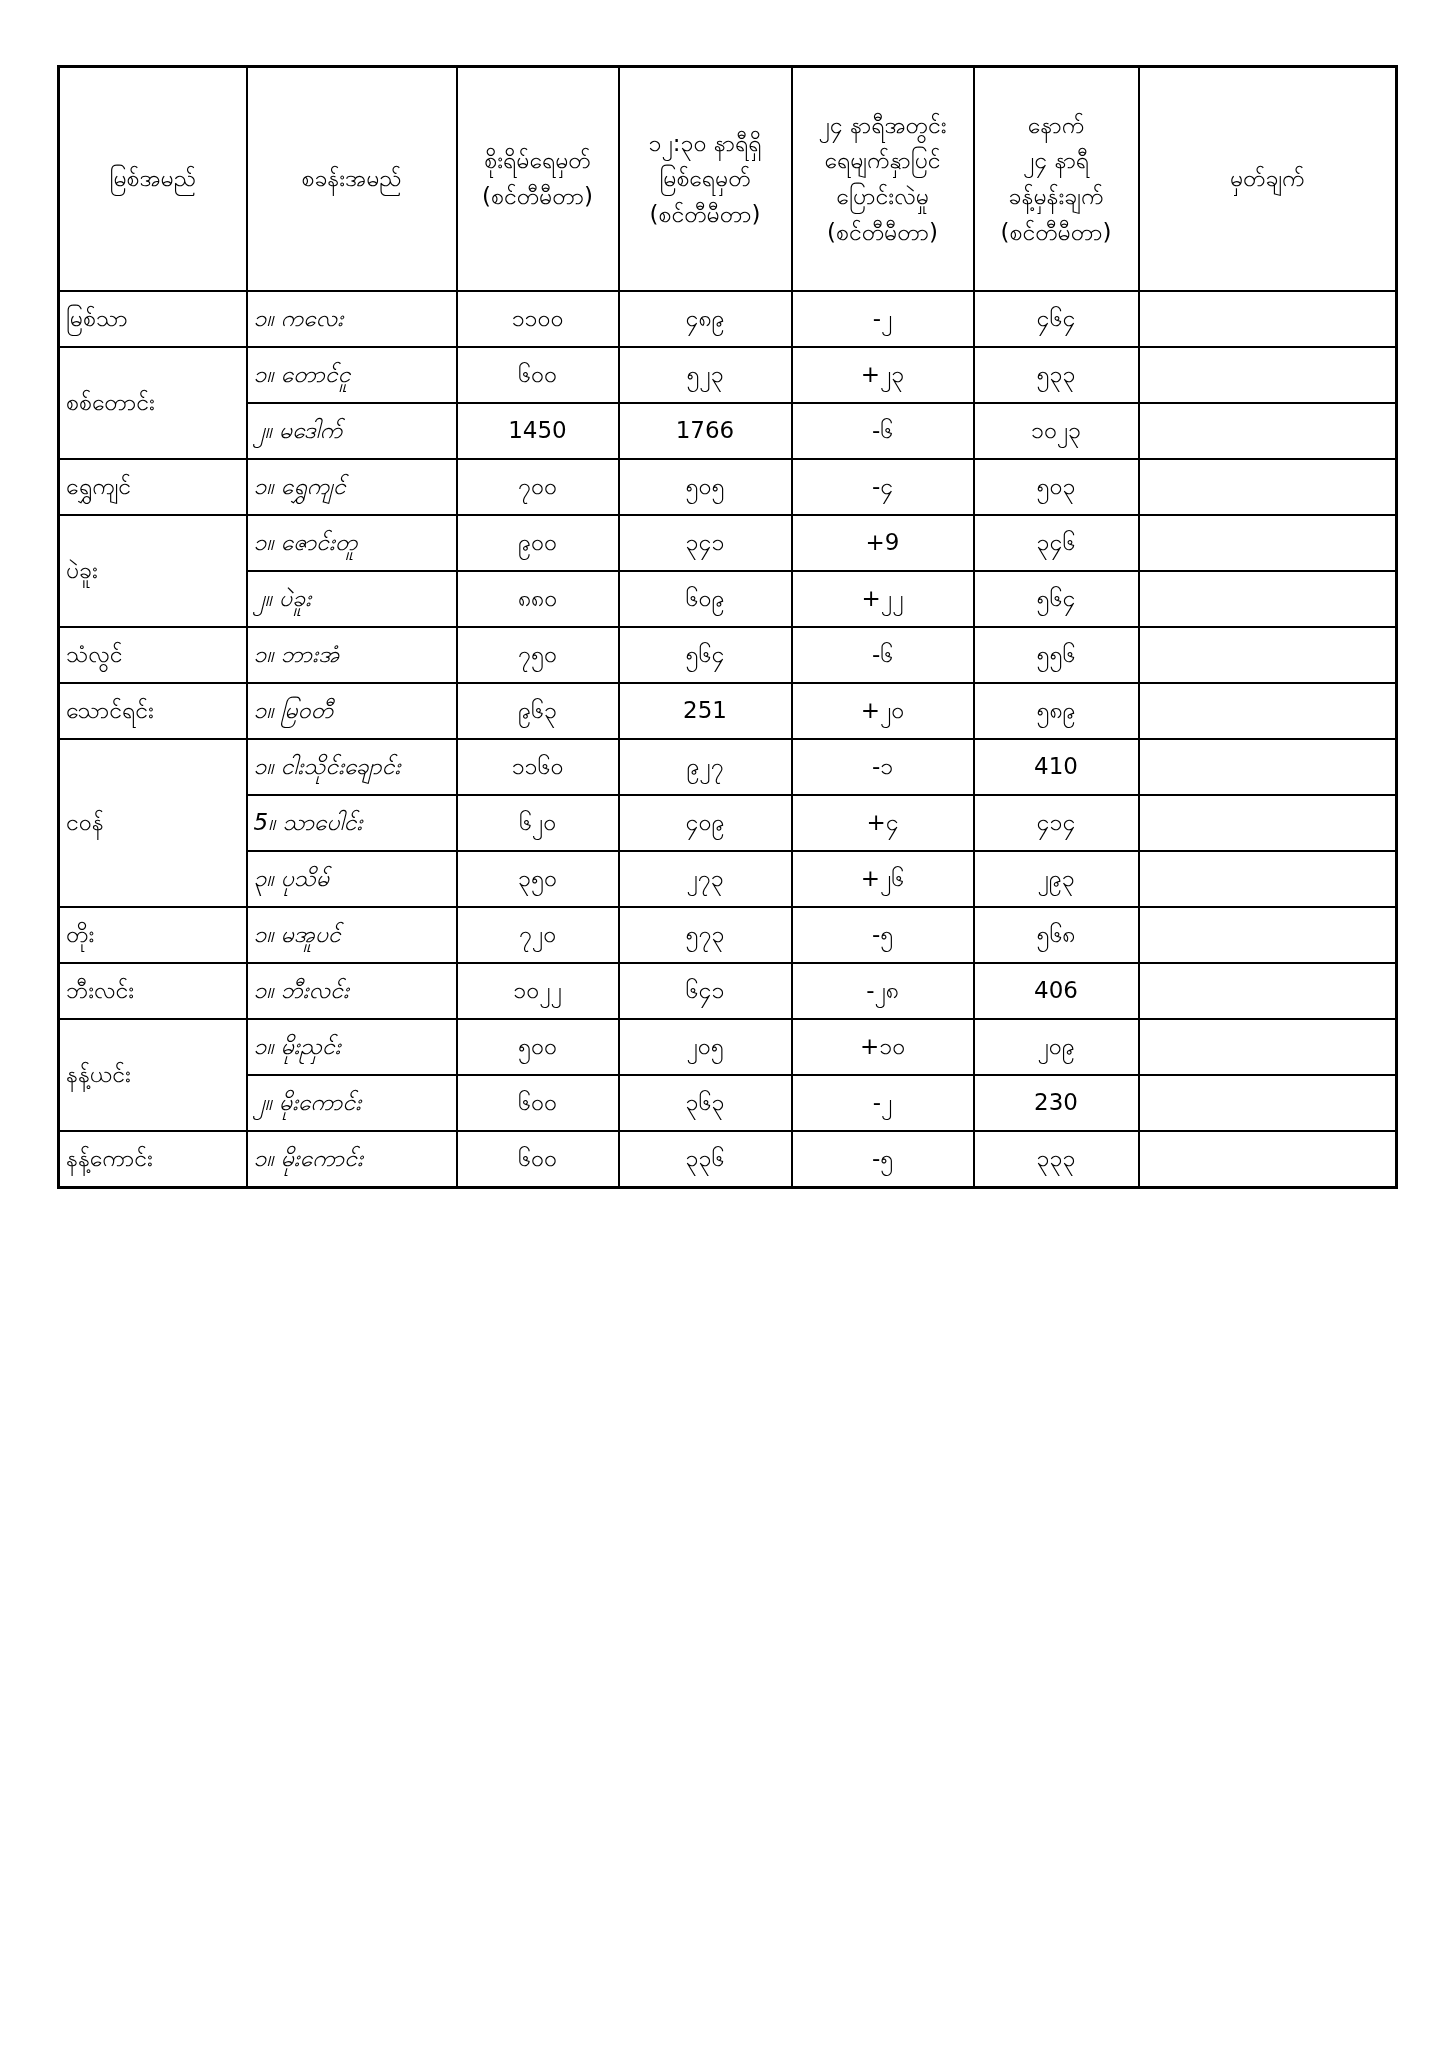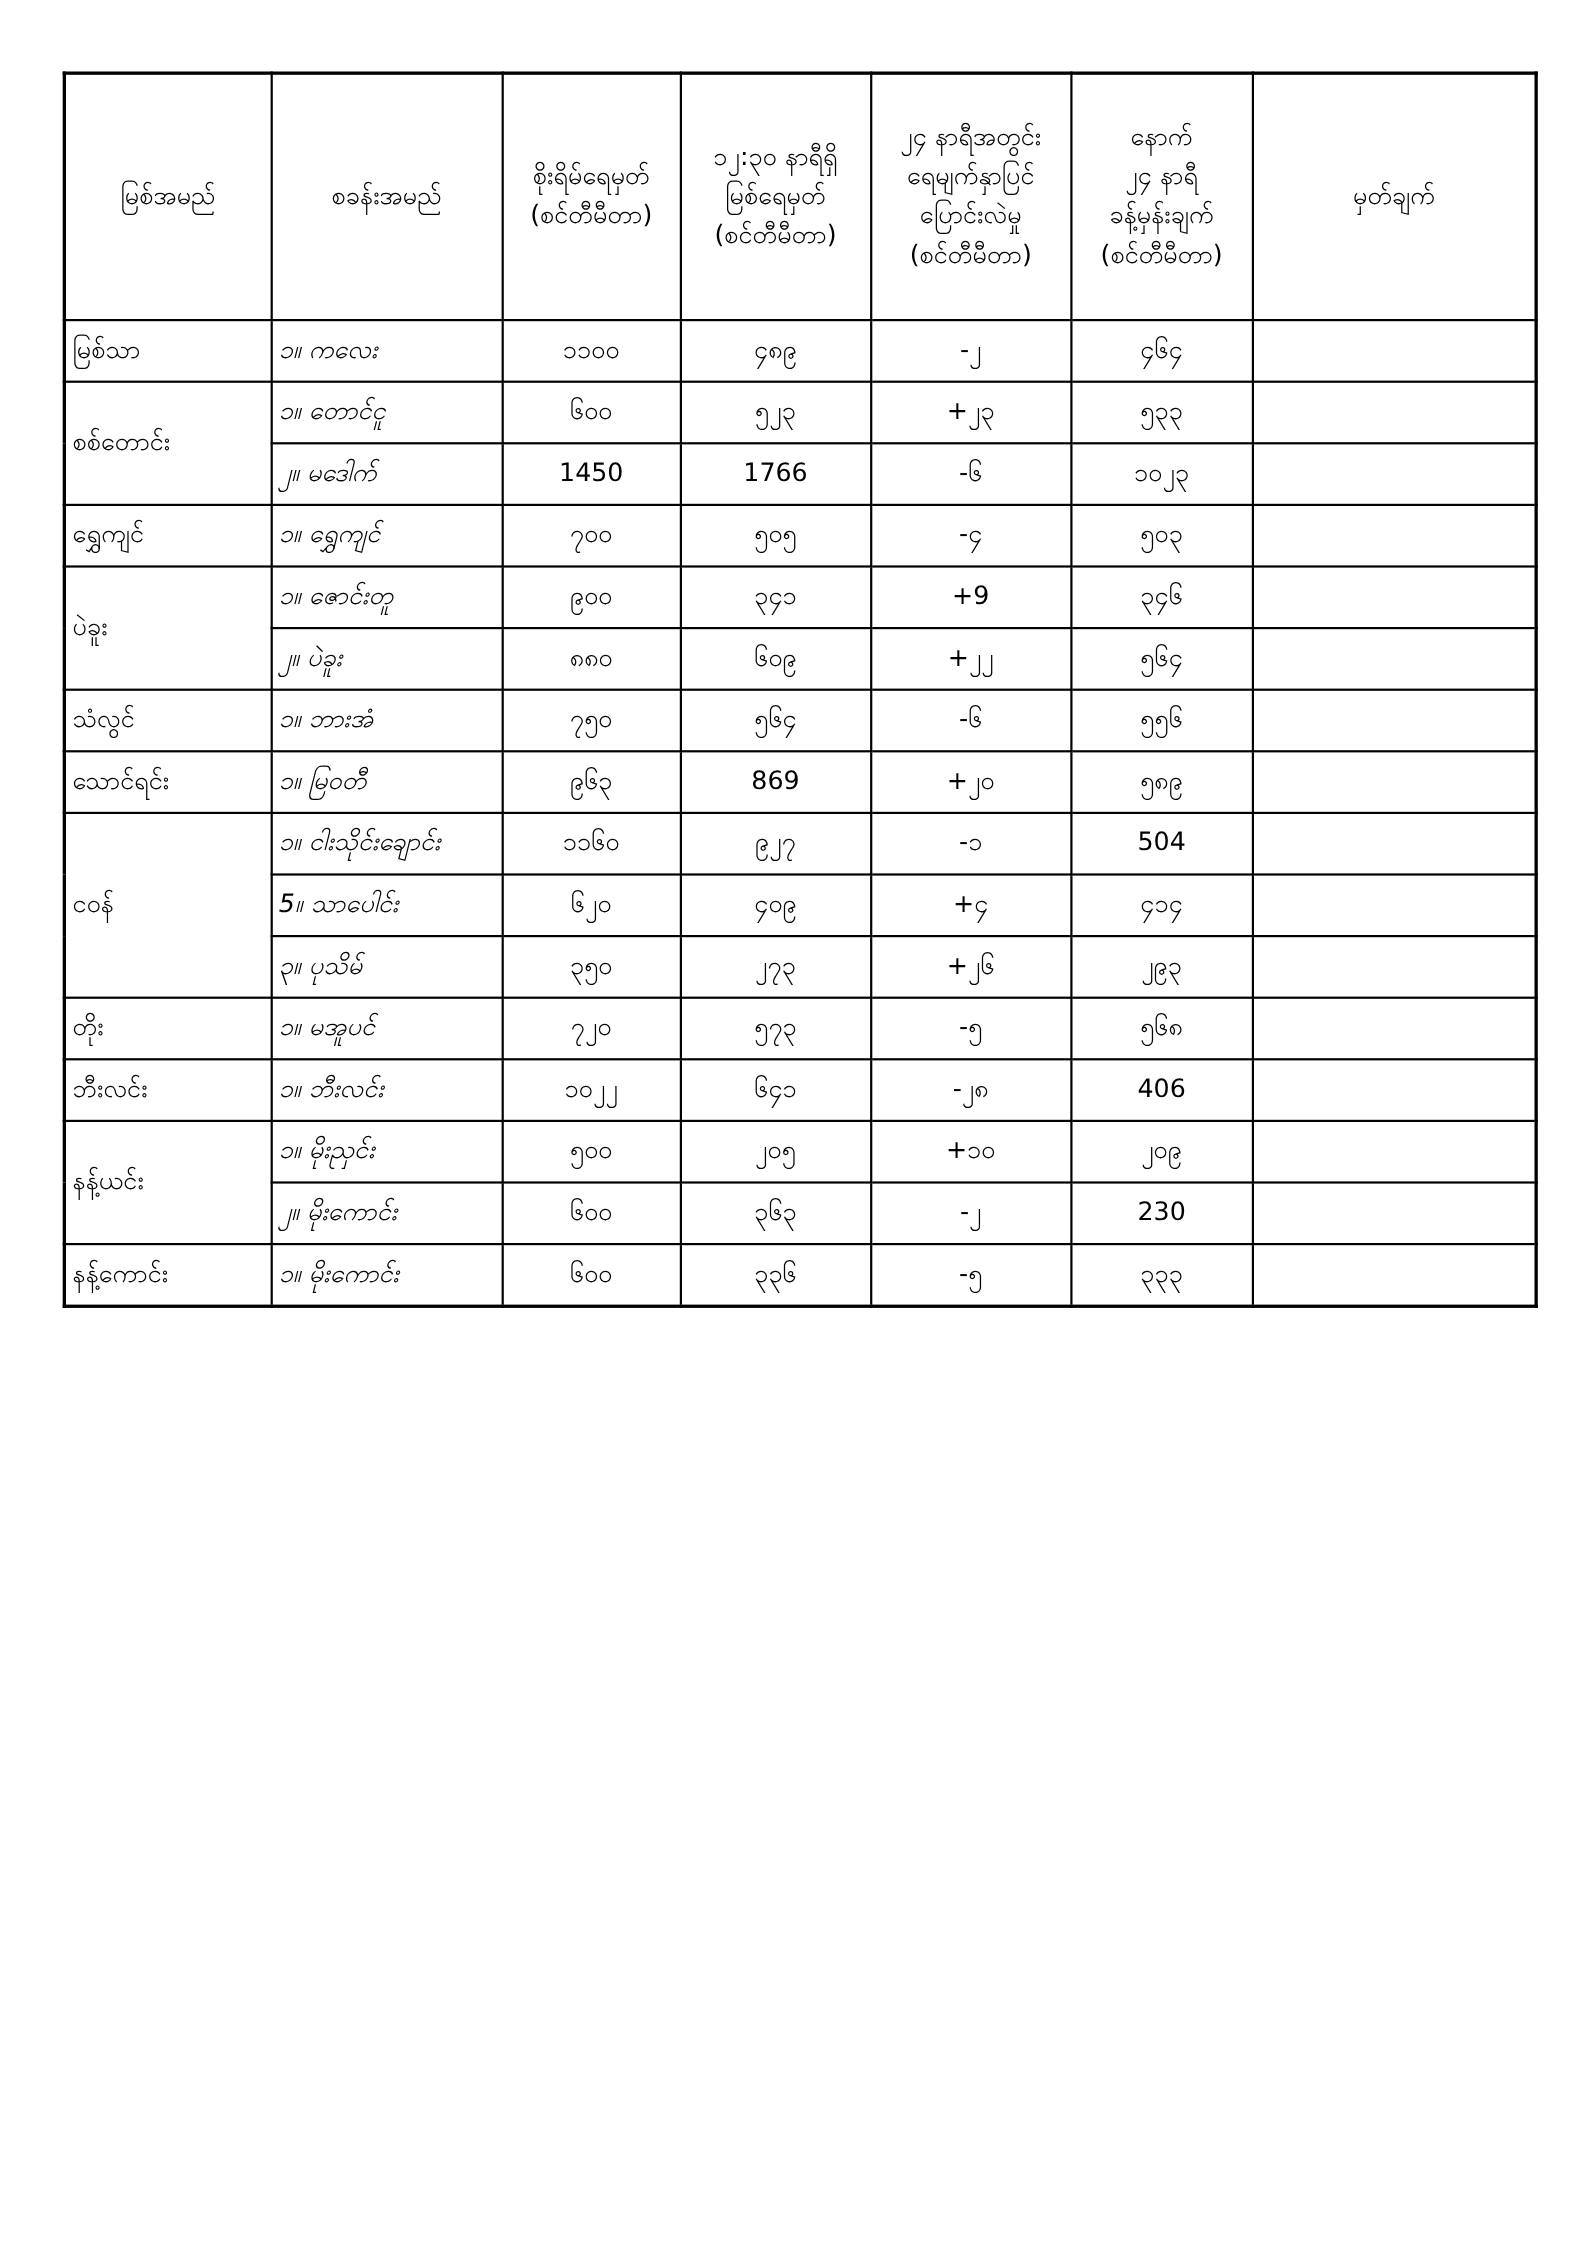--- a/index.html
+++ b/index.html
@@ -155,32 +155,32 @@
           <td class="num">၇၅၀</td>
           <td class="num">၅၆၄</td>
           <td class="num">-၆</td>
           <td class="num">၅၅၆</td>
           <td class="remark"></td>
         </tr>
         <tr>
           <td class="river" rowspan="1">သောင်ရင်း</td>
           <td class="station">၁။ မြဝတီ</td>
           <td class="num">၉၆၃</td>
-          <td class="num">869</td>
+          <td class="num">251</td>
           <td class="num">+၂၀</td>
           <td class="num">၅၈၉</td>
           <td class="remark"></td>
         </tr>
         <tr>
           <td class="river" rowspan="3">ငဝန်</td>
           <td class="station">၁။ ငါးသိုင်းချောင်း</td>
           <td class="num">၁၁၆၀</td>
           <td class="num">၉၂၇</td>
           <td class="num">-၁</td>
-          <td class="num">504</td>
+          <td class="num">410</td>
           <td class="remark"></td>
         </tr>
         <tr>
           <td class="station">5။ သာပေါင်း</td>
           <td class="num">၆၂၀</td>
           <td class="num">၄၀၉</td>
           <td class="num">+၄</td>
           <td class="num">၄၁၄</td>
           <td class="remark"></td>
         </tr>

